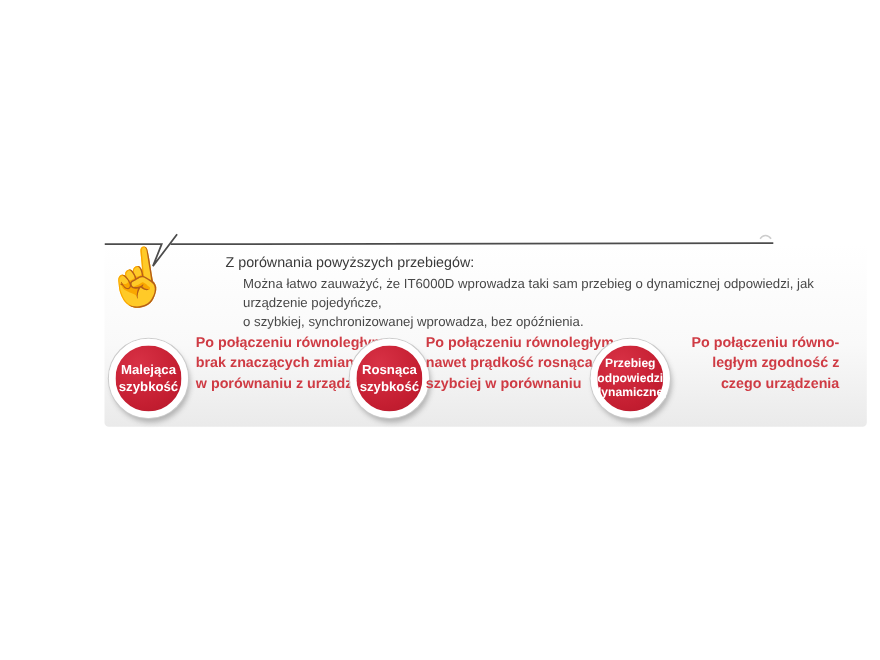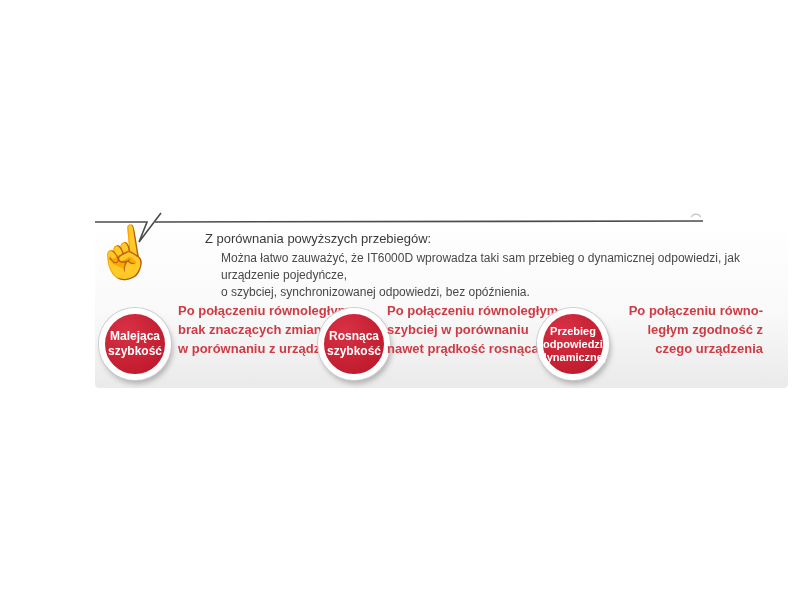--- a/index.html
+++ b/index.html
@@ -62,21 +62,21 @@
     <polyline points="0,17 52,17 44,37 66,8" fill="none" stroke="#4c4c4c" stroke-width="1.6"></polyline>
     <path d="M60,17 L608,16" fill="none" stroke="#4c4c4c" stroke-width="1.6"></path>
     <path d="M596,12 c3,-4 7,-4 10,0" fill="none" stroke="#cdcdcd" stroke-width="1.4"></path>
   </svg>
 
   <div class="hand-icon">☝</div>
 
   <div class="note-block">
     <div class="note-heading">Z porównania powyższych przebiegów:</div>
     <div class="note-body">Można łatwo zauważyć, że IT6000D wprowadza taki sam przebieg o dynamicznej odpowiedzi, jak urządzenie pojedyńcze,</div>
-    <div class="note-body">o szybciej, synchronizowanej odpowiedzi, bez opóźnienia.</div>
+    <div class="note-body">o szybkiej, synchronizowanej wprowadza, bez opóźnienia.</div>
   </div>
 
   <div class="badge badge-1">
     <div class="badge-label">
       <div>Malejąca</div>
       <div>szybkość</div>
     </div>
   </div>
   <div class="desc desc-1">
     <div>Po połączeniu równoległym</div>
@@ -85,22 +85,22 @@
   </div>
 
   <div class="badge badge-2">
     <div class="badge-label">
       <div>Rosnąca</div>
       <div>szybkość</div>
     </div>
   </div>
   <div class="desc desc-2">
     <div>Po połączeniu równoległym</div>
+    <div>nawet prądkość rosnąca</div>
     <div>szybciej w porównaniu</div>
-    <div>nawet prądkość rosnąca</div>
   </div>
 
   <div class="badge badge-3">
     <div class="badge-label small">
       <div>Przebieg</div>
       <div>odpowiedzi</div>
       <div>dynamicznej</div>
     </div>
   </div>
   <div class="desc desc-3">

